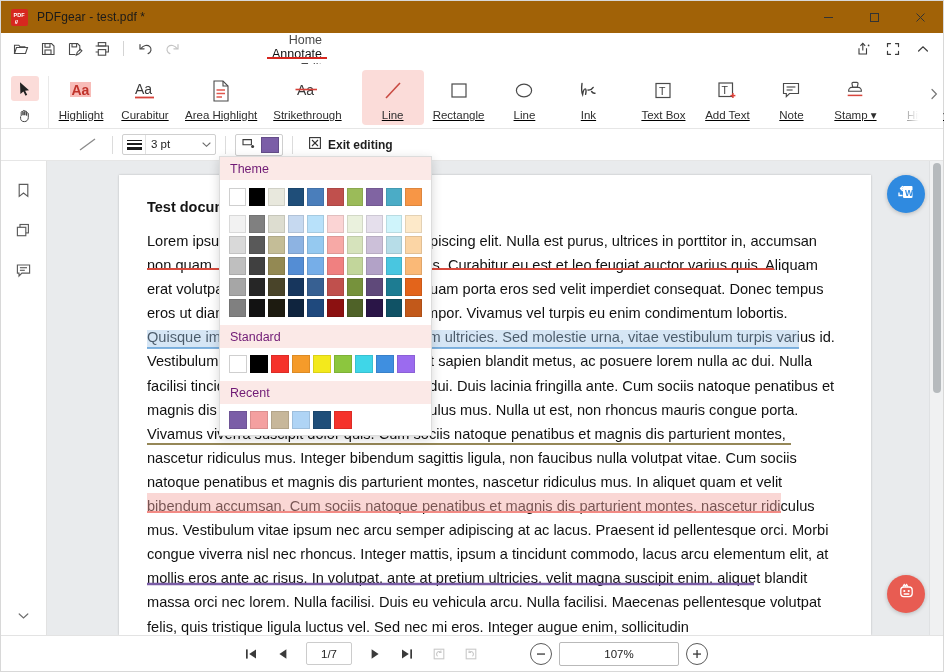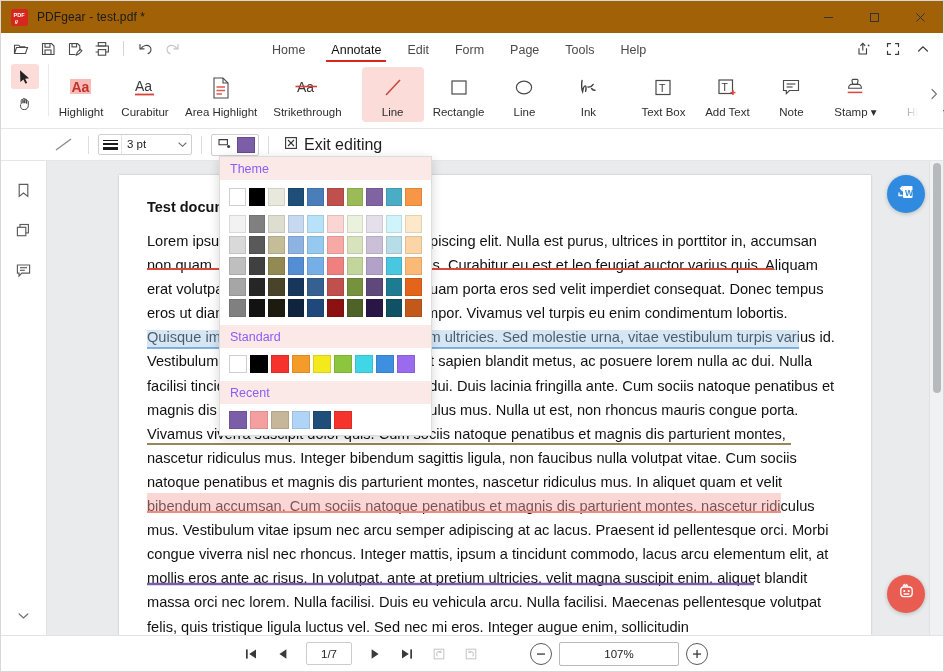--- a/index.html
+++ b/index.html
@@ -59,21 +59,21 @@
   .qbtn {
     width: 24px; height: 24px;
     display: flex; align-items: center; justify-content: center;
     color: #4a4a4a; border-radius: 3px;
   }
   .qbtn.disabled { color: #c4c4c4; }
   .qsep { width: 1px; height: 15px; background: #d4d4d4; margin: 0 6px; }
 
   .menus {
     position: absolute; left: 258px; top: 0;
-    display: flex; align-items: flex-end; height: 31px;
+    display: flex; align-items: flex-end; height: 31px; flex-direction: column;
   }
   .menuitem {
     padding: 0 13px; height: 29px;
     display: flex; align-items: center;
     font-size: 12.5px; color: #4a4a4a;
     position: relative;
   }
   .menuitem.active { color: #111; }
   .menuitem.active::after {
     content: ''; position: absolute; left: 8px; right: 8px; bottom: 2px;
@@ -86,23 +86,24 @@
   .mrbtn {
     width: 28px; height: 26px;
     display: flex; align-items: center; justify-content: center;
     color: #3d3d3d; border-radius: 3px;
   }
 
   
   .ribbon {
     height: 65px; flex: 0 0 65px;
     background: #ffffff;
-    display: flex; align-items: flex-start;
+    display: flex; align-items: flex-end;
     border-bottom: 1px solid #e6e6e6;
     position: relative;
+    text-decoration: underline;
   }
   .toolcol {
     width: 48px; flex: 0 0 48px;
     display: flex; flex-direction: column;
     align-items: center; justify-content: center;
     gap: 2px;
     border-right: 1px solid #e9e9e9;
   }
   .toolcol .tcbtn {
     width: 28px; height: 25px; border-radius: 3px;
@@ -137,21 +138,21 @@
     position: absolute; right: 2px; top: 50%; transform: translateY(-50%);
     color: #777; z-index: 3;
   }
 
   
   .propbar {
     height: 32px; flex: 0 0 32px;
     background: #ffffff;
     display: flex; align-items: center;
     border-bottom: 1px solid #e6e6e6;
-    padding-left: 48px;
+    padding-left: 72px;
     position: relative;
   }
   .pb-sep { width: 1px; height: 18px; background: #dcdcdc; margin: 0 9px; }
   .pb-preview { width: 30px; display: flex; align-items: center; justify-content: center; }
   .widthbox {
     display: flex; align-items: center;
     height: 21px; border: 1px solid #cfcfcf; background: #fff;
     border-radius: 2px;
   }
   .widthbox .wicon {
@@ -167,21 +168,21 @@
 
   .colorctl {
     display: flex; align-items: center; gap: 4px;
     height: 22px; padding: 0 3px;
     border: 1px solid #cfcfcf; background: #fff; border-radius: 2px;
   }
   .colorctl .cicon { width: 18px; display:flex; align-items:center; justify-content:center; color:#333; }
   .colorctl .cswatch { width: 18px; height: 16px; border: 1px solid rgba(0,0,0,.18); }
 
   .exitbtn { display: flex; align-items: center; gap: 6px; padding: 2px 6px; border-radius: 3px; }
-  .exitbtn .lbl { font-size: 16px; color: #1f1f1f; }
+  .exitbtn .lbl { font-size: 12px; color: #1f1f1f; font-weight: bold; }
 
   
   .body { flex: 1 1 auto; display: flex; position: relative; overflow: hidden; }
   .leftrail {
     width: 46px; flex: 0 0 46px; background: #ffffff;
     border-right: 1px solid #e2e2e2;
     display: flex; flex-direction: column; align-items: center;
     padding-top: 16px; gap: 14px;
     position: relative;
   }
@@ -261,21 +262,21 @@
   .colorpop {
     position: absolute; left: 218px; top: 155px;
     width: 213px;
     background: #ffffff;
     border: 1px solid #dcdcdc;
     box-shadow: 0 3px 10px rgba(0,0,0,.16);
     z-index: 40;
     font-size: 12px;
   }
   .cp-head {
-    background: #fbe9e7; color: #8b5cf6;
+    background: #fbe9e7; color: #701a75;
     padding: 5px 10px 4px; font-size: 12.5px;
   }
   .cp-grid { padding: 8px 9px 8px; display: flex; flex-direction: column; gap: 3px; }
   .cp-row { display: flex; gap: 3px; }
   .cp-row.gap { margin-top: 6px; }
   .sw { width: 18px; height: 18px; border: 1px solid rgba(0,0,0,.10); }
   .sw.white { border: 1px solid #cfcfcf; }
   .cp-std { padding: 7px 9px 8px; display: flex; gap: 3px; }
   .cp-recent { padding: 7px 9px 6px; display: flex; gap: 3px; }
   .cp-more { display: flex; align-items: center; gap: 8px; padding: 4px 10px 9px; }

